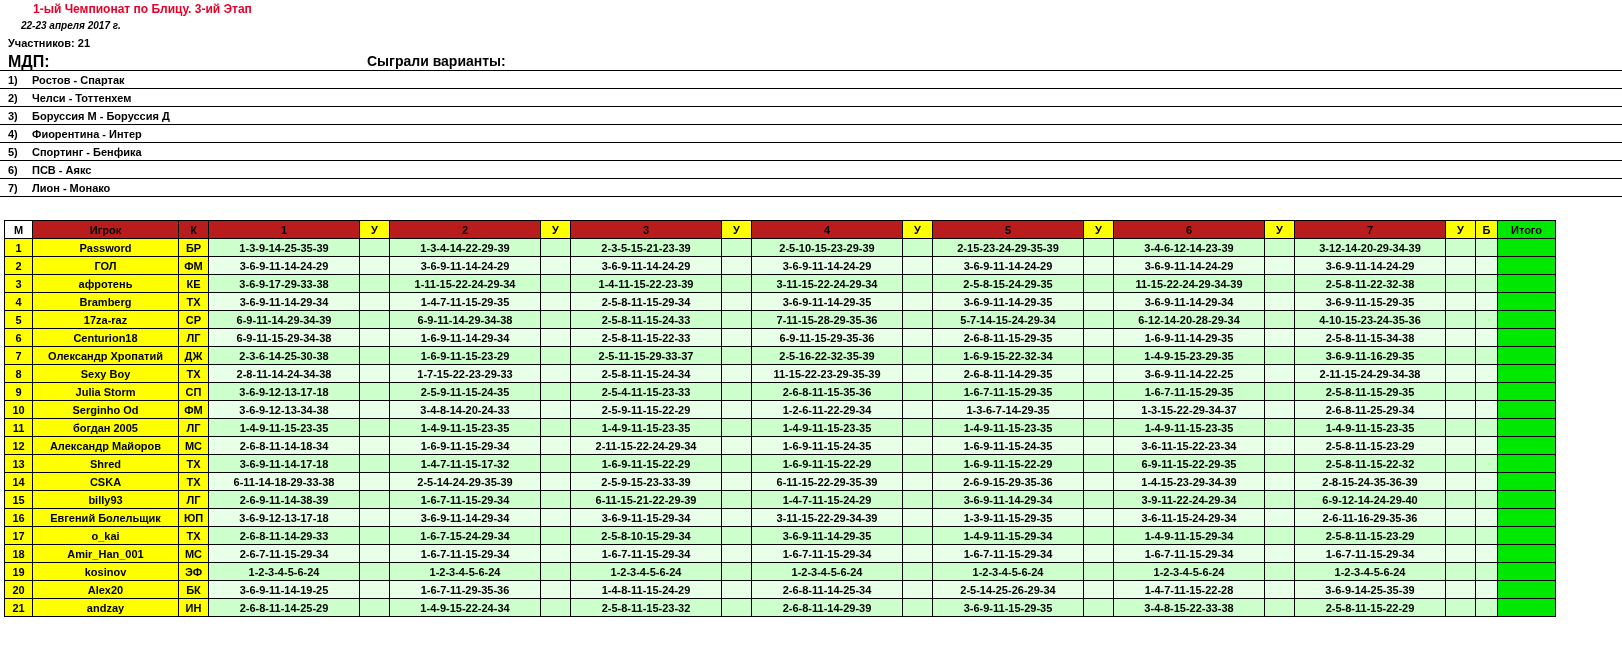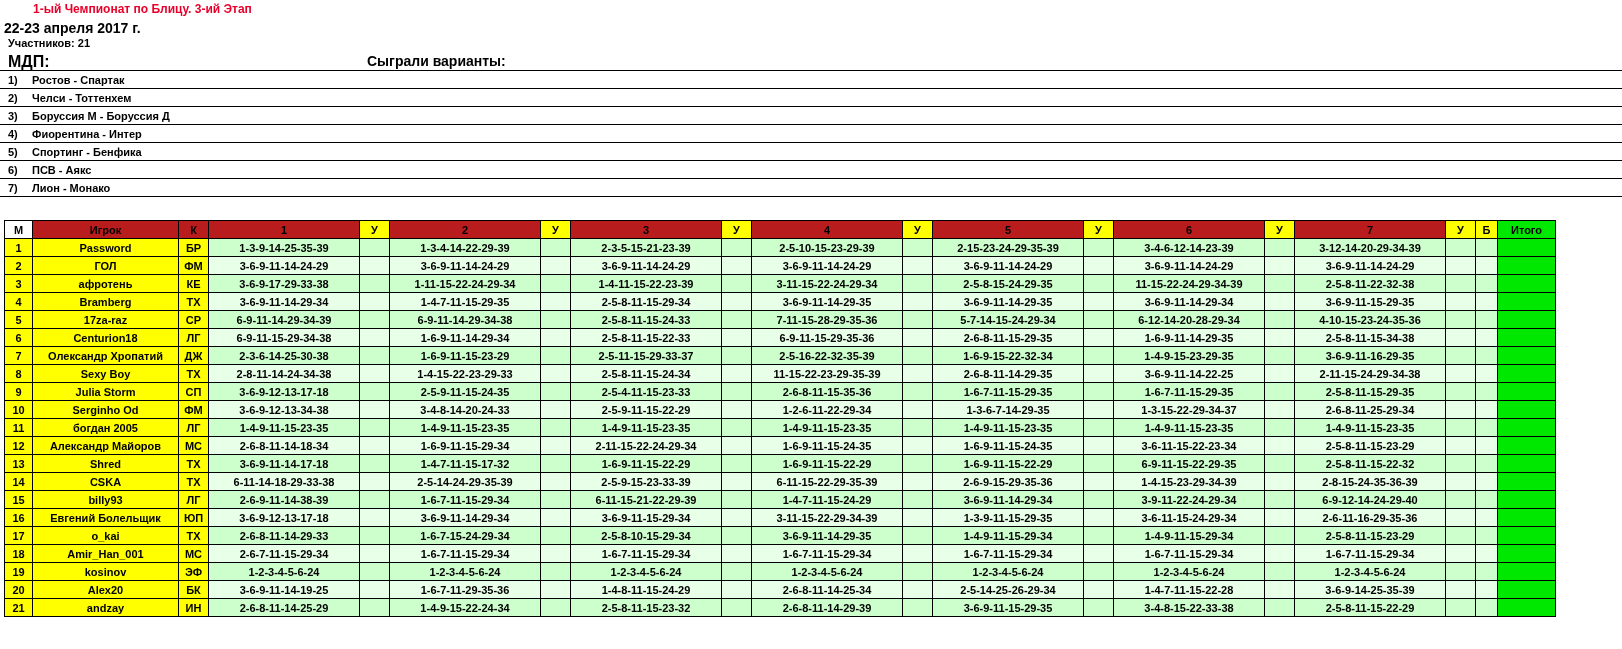--- a/index.html
+++ b/index.html
@@ -1,20 +1,20 @@
 <!DOCTYPE html>
 <html><head>
 <meta charset="utf-8">
 <style>
   html,body{margin:0;padding:0;background:#ffffff;}
   body{font-family:"Liberation Sans",sans-serif;font-size:11px;color:#000;width:1622px;height:649px;overflow:hidden;}
   .page{position:relative;width:1622px;height:649px;}
 
   .title{position:absolute;left:8px;top:2px;font-size:12px;font-weight:bold;color:#e8002a;white-space:nowrap;margin-left:25px;}
-  .subtitle{position:absolute;left:4px;top:20px;font-size:14px;font-weight:bold;color:#000;white-space:nowrap;}
+  .subtitle{position:absolute;left:21px;top:20px;font-size:10px;font-weight:bold;color:#000;white-space:nowrap;font-style:italic;}
   .participants{position:absolute;left:8px;top:37px;font-size:11px;font-weight:bold;color:#000;white-space:nowrap;}
   .mdp{position:absolute;left:8px;top:53px;font-size:16px;font-weight:bold;color:#000;white-space:nowrap;}
   .variants{position:absolute;left:367px;top:53px;font-size:14px;font-weight:bold;color:#000;white-space:nowrap;}
 
   .var-list{position:absolute;left:0px;top:70px;width:1622px;}
   .var-row{display:flex;align-items:center;height:17px;border-top:1px solid #000;}
   .var-row:last-child{border-bottom:1px solid #000;}
   .var-num{width:32px;padding-left:8px;font-weight:bold;font-size:11px;box-sizing:border-box;}
   .var-name{font-weight:bold;font-size:11px;}
 
@@ -276,21 +276,21 @@
           <td class="y"></td>
           <td class="b"></td>
           <td class="total"></td>
         </tr>
         <tr class="alt">
           <td class="m">8</td>
           <td class="player">Sexy Boy</td>
           <td class="k">ТХ</td>
           <td class="round">2-8-11-14-24-34-38</td>
           <td class="y"></td>
-          <td class="round">1-4-15-22-23-29-33</td>
+          <td class="round">1-7-15-22-23-29-33</td>
           <td class="y"></td>
           <td class="round">2-5-8-11-15-24-34</td>
           <td class="y"></td>
           <td class="round">11-15-22-23-29-35-39</td>
           <td class="y"></td>
           <td class="round">2-6-8-11-14-29-35</td>
           <td class="y"></td>
           <td class="round">3-6-9-11-14-22-25</td>
           <td class="y"></td>
           <td class="round">2-11-15-24-29-34-38</td>

